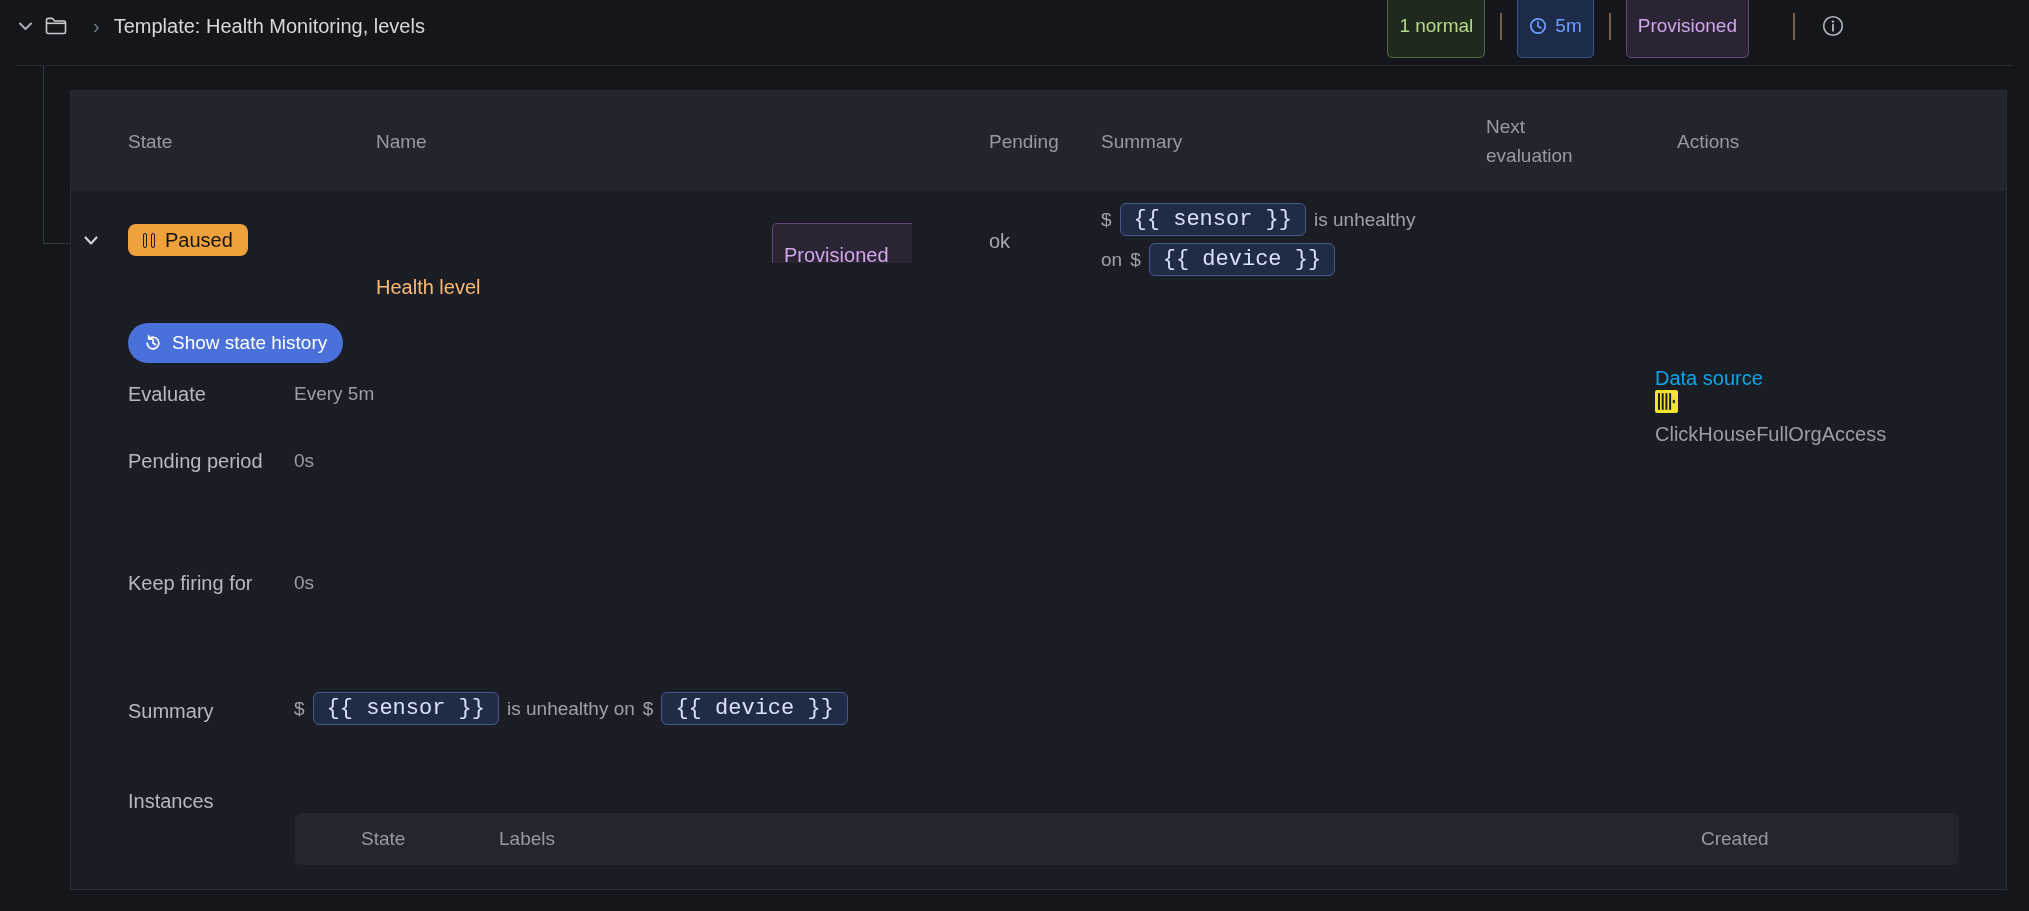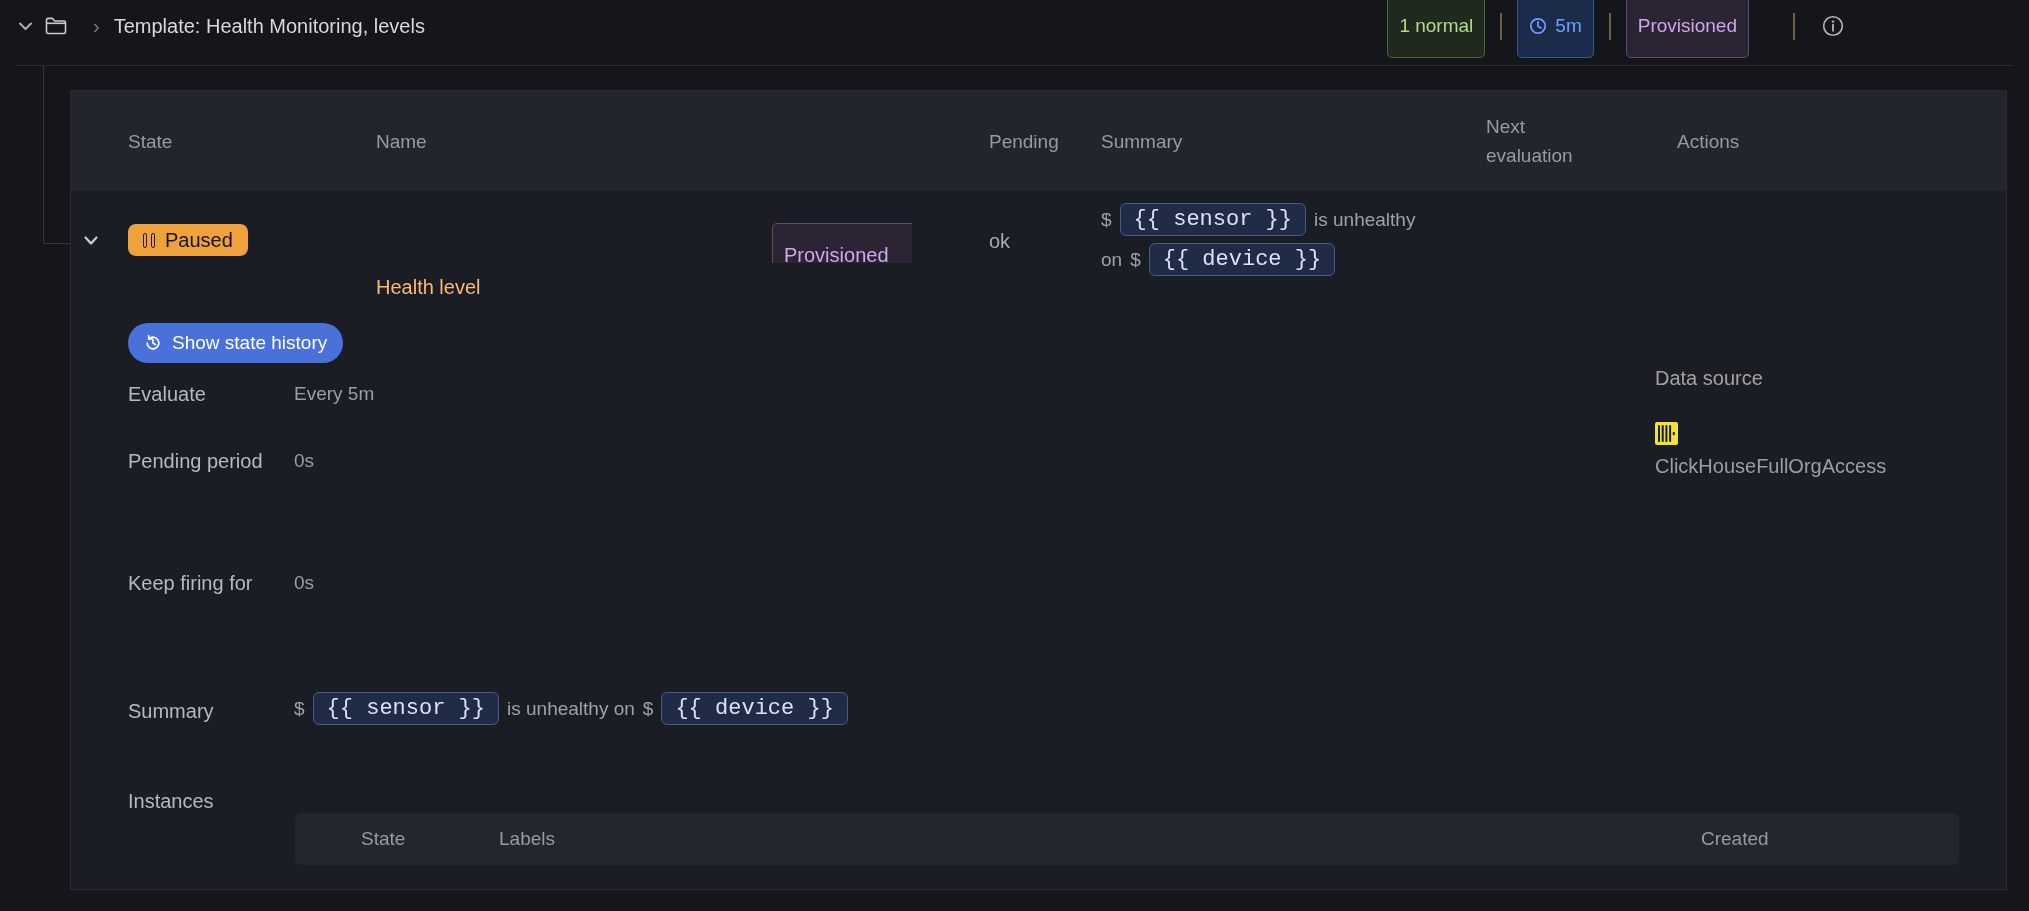--- a/index.html
+++ b/index.html
@@ -58,21 +58,21 @@
   .dlabel{position:absolute;left:57px;width:135px;font-size:20px;color:#b6b9c0;line-height:44px;}
   .dvalue{position:absolute;left:223px;font-size:19px;color:#9a9ea5;line-height:26px;}
   .lbl-evaluate{top:281px;}   .val-evaluate{top:290px;}
   .lbl-pending{top:348px;}    .val-pending{top:357px;}
   .lbl-keep{top:470px;}       .val-keep{top:479px;}
   .lbl-summary{top:598px;line-height:26px;padding-top:9px;}
   .lbl-instances{top:688px;line-height:26px;padding-top:9px;}
   .sum-inline{position:absolute;left:223px;top:601px;display:flex;align-items:center;gap:8px;font-size:19px;color:#9da1a9;white-space:nowrap;}
 
   .datasource{position:absolute;left:1584px;top:276px;}
-  .ds-title{font-size:20px;color:#a3a3a3;margin-bottom:32px;}
+  .ds-title{font-size:20px;color:#0ea5e9;margin-bottom:0;}
   .ds-icon{margin-bottom:10px;}
   .ds-name{font-size:20px;color:#9a9ea5;}
 
   .instances-table{position:absolute;left:224px;top:722px;width:1664px;height:52px;background:#24262d;border-radius:6px;}
   .ith{position:absolute;top:50%;transform:translateY(-50%);font-size:19px;color:#969aa4;}
   .ith.i-state{left:66px;}
   .ith.i-labels{left:204px;}
   .ith.i-created{left:1406px;}
 
   svg{display:block;}

